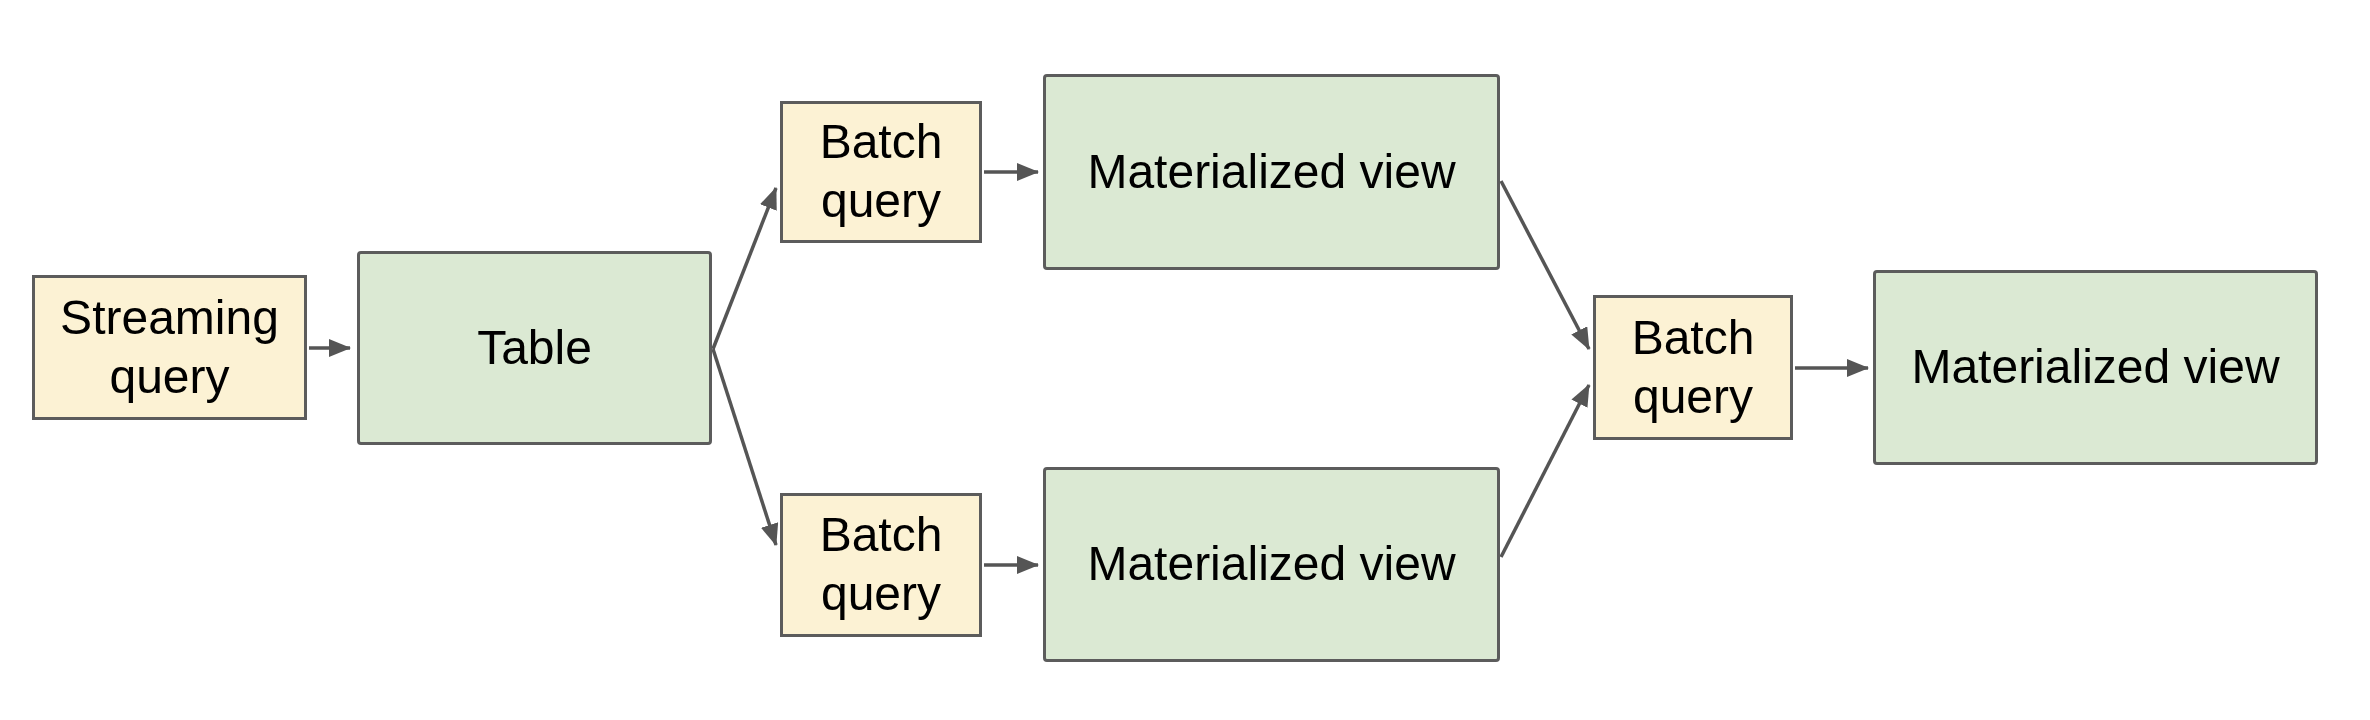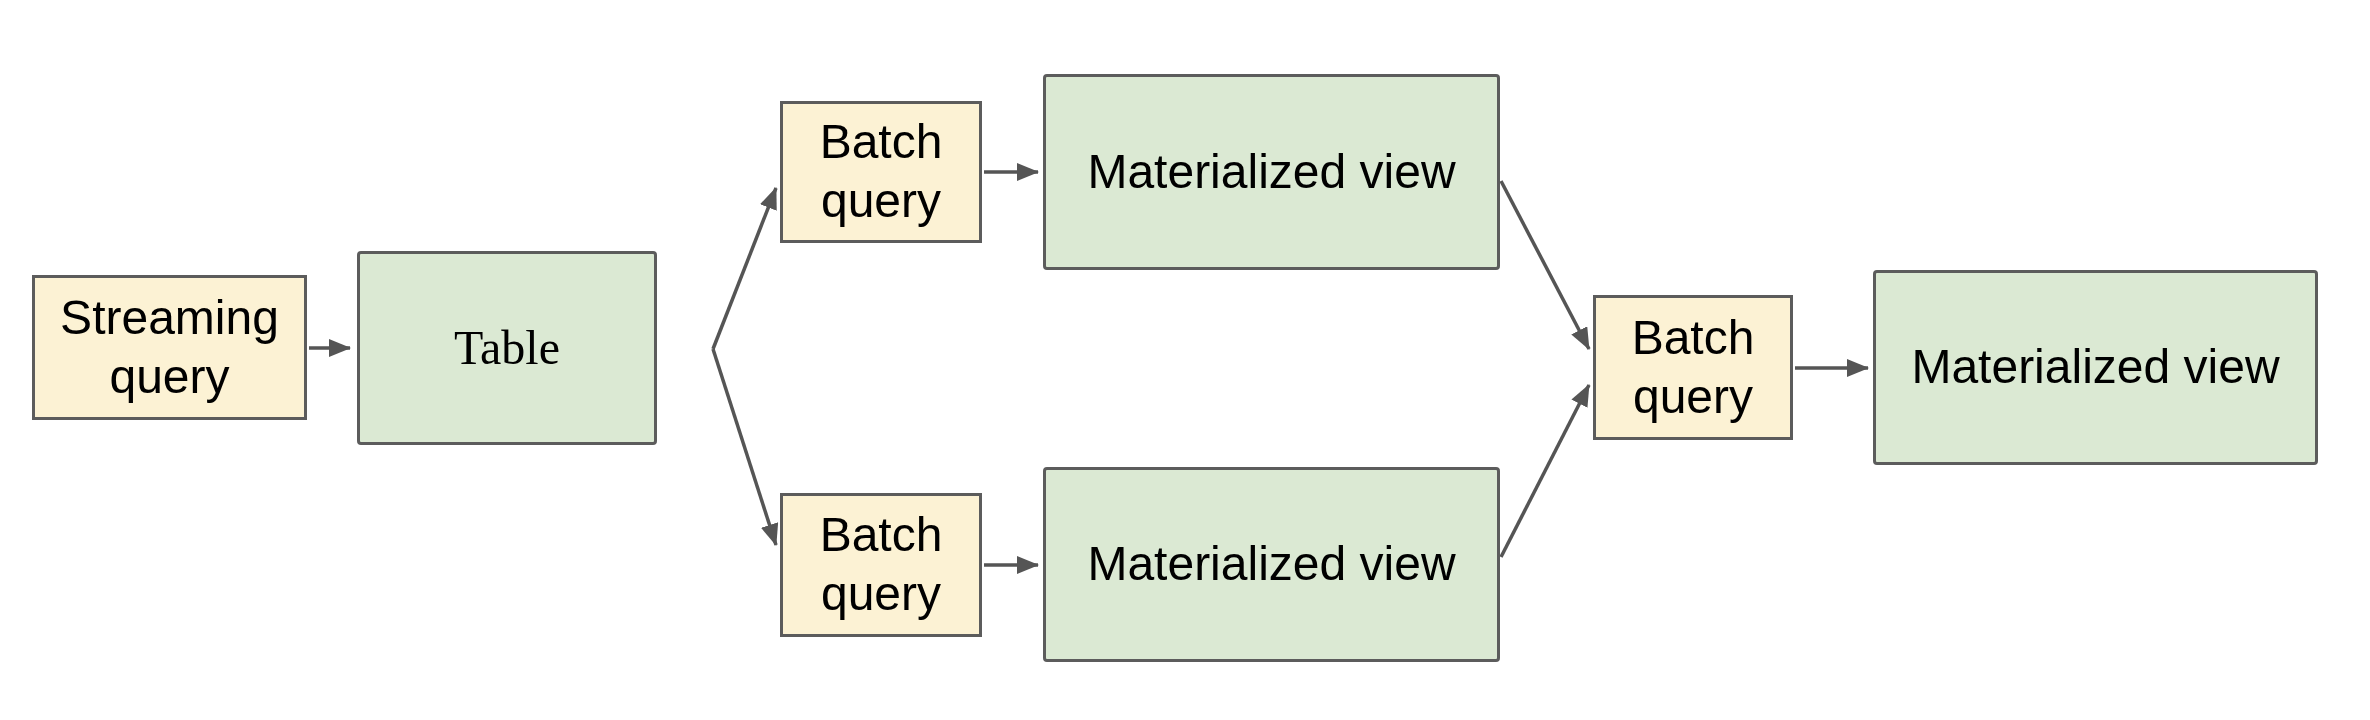--- a/index.html
+++ b/index.html
@@ -48,21 +48,21 @@
   .node-view {
     background: var(--c-view-node-fill, #dbe9d3);
     border-radius: 4px;
   }
   .node-label {
     display: inline-block;
     padding: 0 10px;
   }
   
   #n-streaming       { left: 32px;   top: 275px; width: 275px; height: 145px; align-items: center; }
-  #n-table           { left: 357px;  top: 251px; width: 300px; height: 194px; font-family: Liberation Serif, serif; }
+  #n-table           { left: 357px;  top: 251px; width: 355px; height: 194px; }
   #n-batch-top       { left: 780px;  top: 101px; width: 202px; height: 142px; }
   #n-mview-top       { left: 1043px; top: 74px;  width: 457px; height: 196px; }
   #n-batch-bottom    { left: 780px;  top: 493px; width: 202px; height: 144px; }
   #n-mview-bottom    { left: 1043px; top: 467px; width: 457px; height: 195px; }
   #n-batch-merge     { left: 1593px; top: 295px; width: 200px; height: 145px; }
   #n-mview-final     { left: 1873px; top: 270px; width: 445px; height: 195px; }
 </style>
 </head>
 <body>
 

